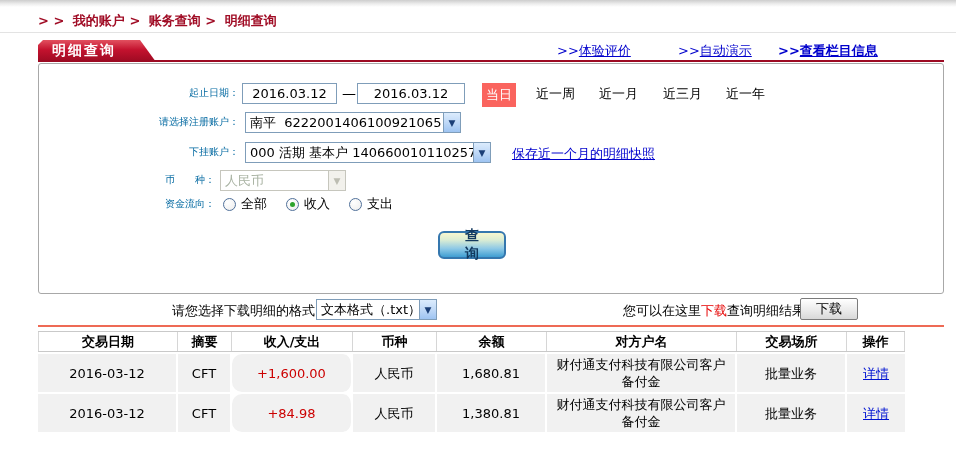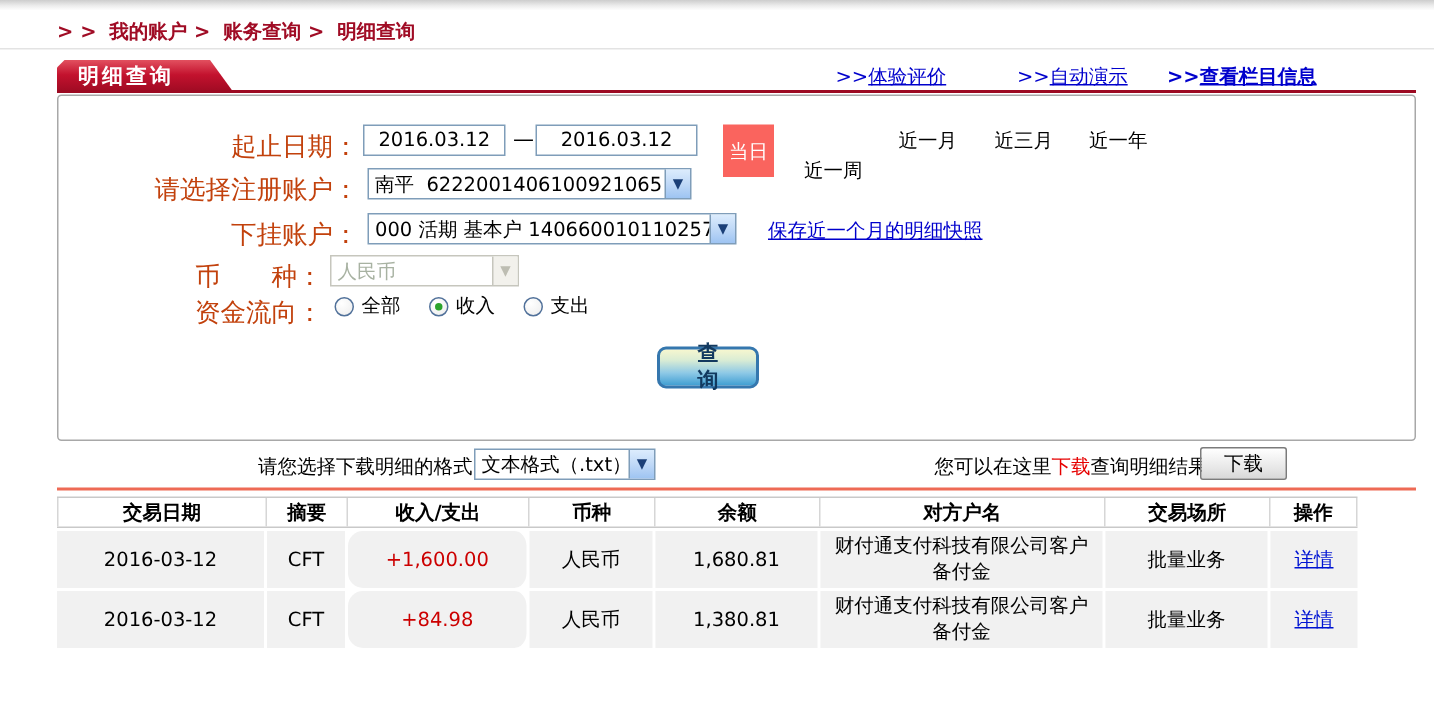--- a/index.html
+++ b/index.html
@@ -34,21 +34,21 @@
     cursor:pointer;
   }
   .red-rule { position:absolute; left:38px; top:60px; width:906px; height:2px; background:#9c0a22; }
   .hdr-link { position:absolute; top:42px; font-size:13px; color:#0000cc; cursor:pointer; }
   .hdr-link .lbl { text-decoration:underline; }
   .hdr-link.l1 { left:557px; } .hdr-link.l2 { left:678px; } .hdr-link.l3 { left:778px;font-weight:bold; }
 
   
   .panel { position:absolute; left:38px; top:63px; width:906px; height:231px;
     background:#fff; border:1px solid #a8a8a8; border-radius:3px; }
-  .flabel { position:absolute; text-align:right; font-size:17px; color:#c2410c; }
+  .flabel { position:absolute; text-align:right; font-size:10px; color:#0369a1; }
   .flabel.wide { left:0; width:200px; }
   .flabel.narrow { left:0; width:176px; }
 
   .textbox { position:absolute; height:21px; border:1px solid #7f9db9; background:#fff;
     display:flex; align-items:center; justify-content:center; font-size:13px; cursor:text; }
 
   .fake-select { position:absolute; height:21px; border:1px solid #7f9db9; background:#fff;
     display:flex; align-items:stretch; cursor:pointer; }
   .fake-select .val { flex:1; display:flex; align-items:center; padding:0 4px;
     font-size:13px; white-space:pre; overflow:hidden; }
@@ -56,25 +56,25 @@
     background: linear-gradient(180deg,#dcecfd 0%, #c0d9f7 50%, #9ec4f2 100%);
     display:flex; align-items:center; justify-content:center;
     color:#1b3f77; font-size:9px; }
   .fake-select.disabled { border-color:#c6c6bd; cursor:default; }
   .fake-select.disabled .val { color:#a8b2a2; }
   .fake-select.disabled .arrow-btn { border-left-color:#c6c6bd;
     background:#f2f1ec; color:#bdbdb2; }
 
   .dash { position:absolute; font-size:14px; }
 
-  .today-btn { position:absolute; left:443px; top:19px; width:34px; height:35px;
+  .today-btn { position:absolute; left:443px; top:19px; width:34px; height:24px;
     background:#fa645e; color:#fff; font-size:13px;
     display:flex; align-items:center; justify-content:center; cursor:pointer; }
   .range-link { position:absolute; top:21px; font-size:13px; color:#000; cursor:pointer; }
-  .range-link.r1 { left:497px;margin-top:20px; } .range-link.r2 { left:560px; }
+  .range-link.r1 { left:497px; } .range-link.r2 { left:560px; }
   .range-link.r3 { left:624px; } .range-link.r4 { left:687px; }
 
   .snap-link { position:absolute; left:473px; top:81px; font-size:13px;
     color:#0000cc; text-decoration:underline; cursor:pointer; }
 
   .flow-row { position:absolute; left:184px; top:131px; display:flex; gap:19px; }
   .flow-item { display:flex; align-items:center; gap:5px; cursor:pointer; font-size:13px; }
   .radio { width:13px; height:13px; border-radius:50%; border:1px solid #51719a;
     background: radial-gradient(circle at 35% 30%, #ffffff 0%, #f2f2f2 70%, #dcdcdc 100%);
     display:inline-flex; align-items:center; justify-content:center; }

